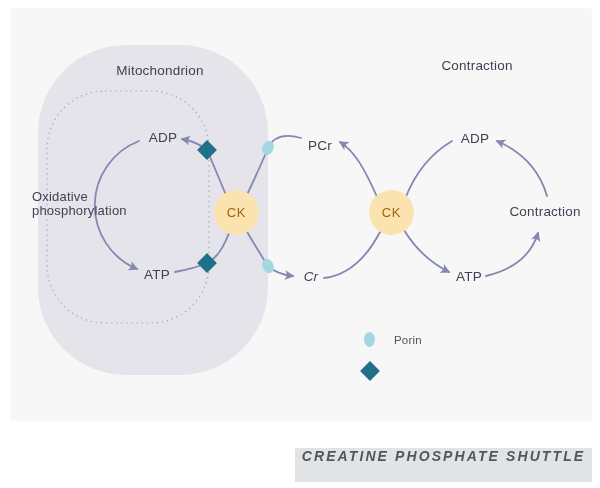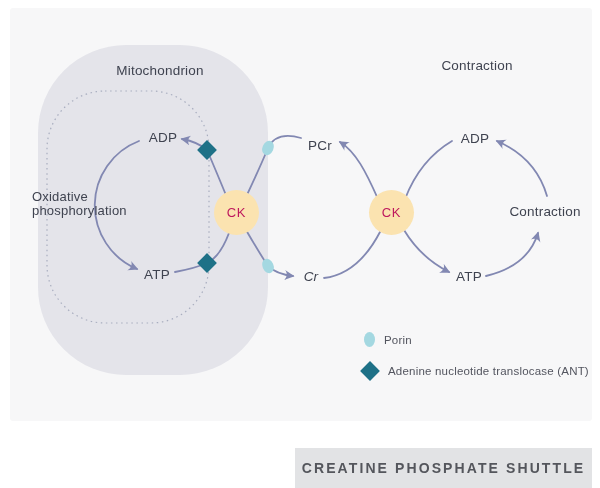--- a/index.html
+++ b/index.html
@@ -22,30 +22,30 @@
   .arrhead{fill:var(--arrow);}
   .lbl{
     position:absolute;transform:translate(-50%,-50%);white-space:nowrap;
     color:var(--text_dark);font-size:13.5px;letter-spacing:.2px;
   }
   .lbl.small{font-size:13px;}
   .lbl.wrap{white-space:normal;text-align:left;width:122px;line-height:1.1;}
   .ck-circle{
     position:absolute;width:45px;height:45px;border-radius:50%;background:var(--ck_fill);
     display:flex;align-items:center;justify-content:center;
-    color:#be185d;font-size:13px;letter-spacing:.6px;
+    color:#a16207;font-size:13px;letter-spacing:.6px;
   }
   .legend-swatch-porin{position:absolute;width:11px;height:15px;border-radius:50%;background:var(--porin);}
   .legend-swatch-ant{position:absolute;width:14px;height:14px;background:var(--ant);transform:rotate(45deg);}
   .legend-label{position:absolute;transform:translateY(-50%);color:var(--text_mid);font-size:11.5px;letter-spacing:.2px;white-space:nowrap;}
   .footnote{position:absolute;left:27px;top:399px;color:var(--text_mid);font-size:11px;letter-spacing:.2px;white-space:nowrap;}
   .footnote span{margin-right:14px;}
   .title-bar{
-    position:absolute;left:295px;top:448px;width:297px;height:40px;background:var(--title_bar_bg);
-    display:flex;align-items:center;justify-content:center;
+    position:absolute;left:295px;top:448px;width:297px;height:34px;background:var(--title_bar_bg);
+    display:flex;align-items:flex-start;justify-content:center;font-style:italic;
   }
   .title-bar .txt{color:var(--title_text);font-size:14px;font-weight:bold;letter-spacing:2.1px;white-space:nowrap;}
 </style>
 </head>
 <body>
 
 <div class="figure">
 
   <div class="panel"></div>
   <div class="mito-blob"></div>
@@ -86,22 +86,21 @@
   <div class="lbl" style="left:320px;top:137px;margin-top:8px;">PCr</div>
   <div class="lbl" style="left:311px;top:276px;font-style:italic;">Cr</div>
   <div class="lbl" style="left:475px;top:138px;">ADP</div>
   <div class="lbl" style="left:469px;top:276px;">ATP</div>
   <div class="lbl" style="left:545px;top:211px;">Contraction</div>
 
   <div class="ck-circle" style="left:214px;top:190px;">CK</div>
   <div class="ck-circle" style="left:369px;top:190px;">CK</div>
 
   <div class="legend-swatch-porin" style="left:364px;top:332px;"></div>
-  <div class="legend-label" style="left:384px;top:340px;text-align:center;">Porin</div>
+  <div class="legend-label" style="left:394px;top:340px;text-align:center;">Porin</div>
   <div class="legend-swatch-ant" style="left:363px;top:364px;"></div>
-  <div class="legend-label" style="left:388px;top:371px;">Adenine nucleotide translocase (ANT)</div>
 
 
   <div class="title-bar">
     <div class="txt">CREATINE PHOSPHATE SHUTTLE</div>
   </div>
 
 </div>
 
 </body></html>

